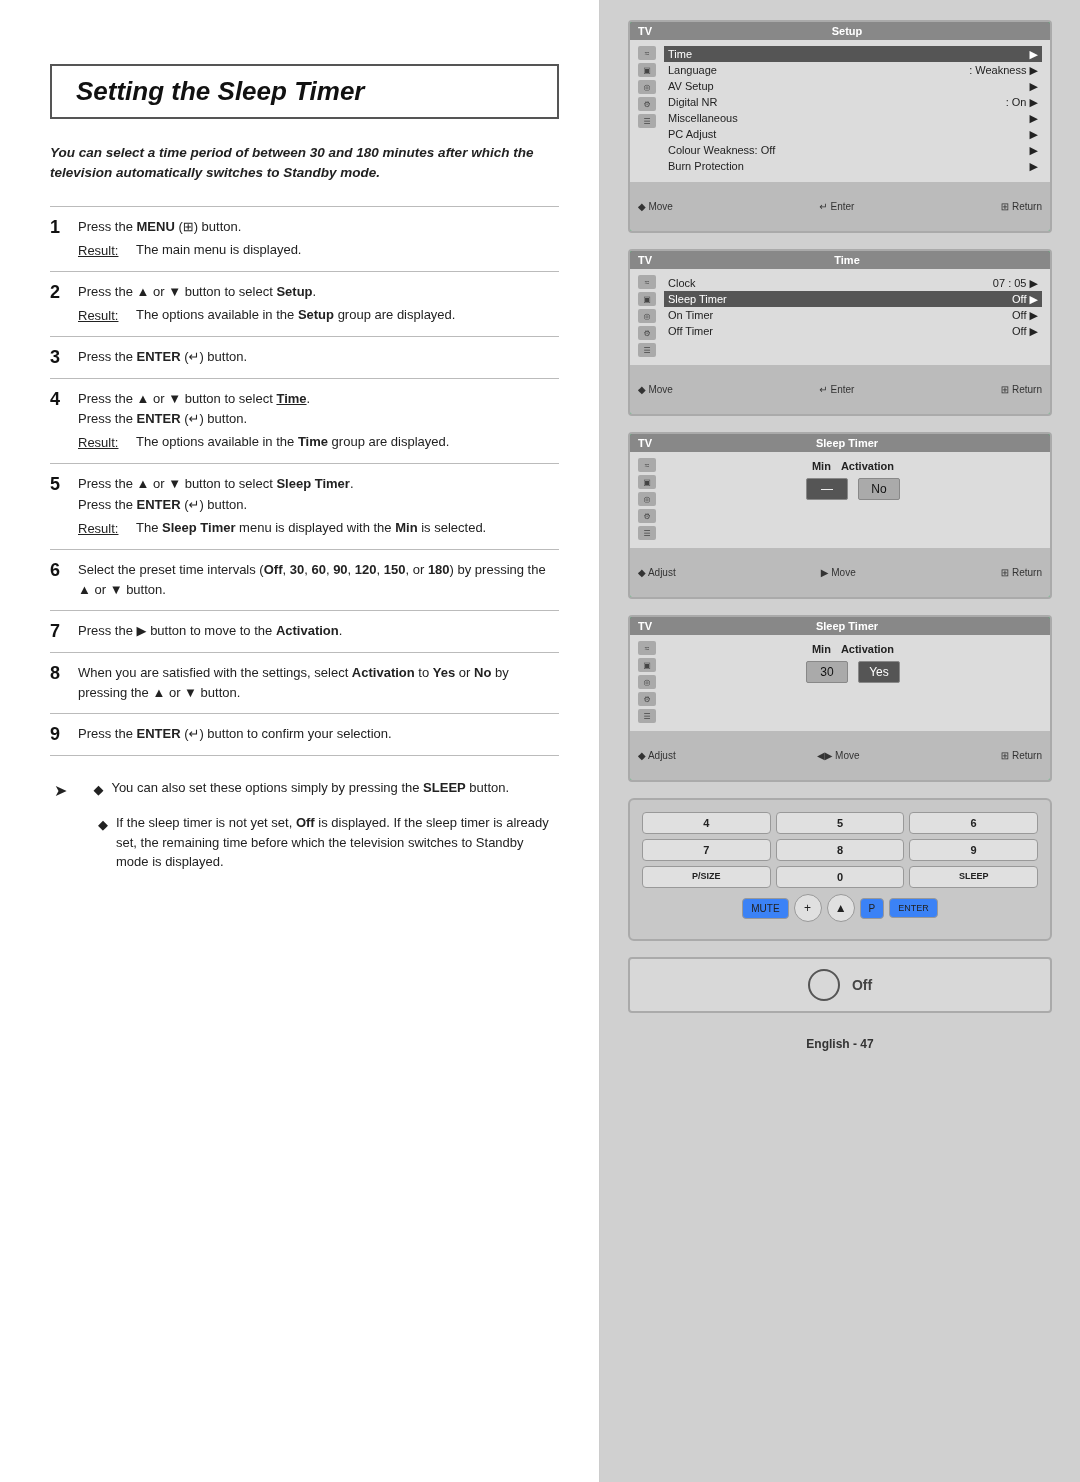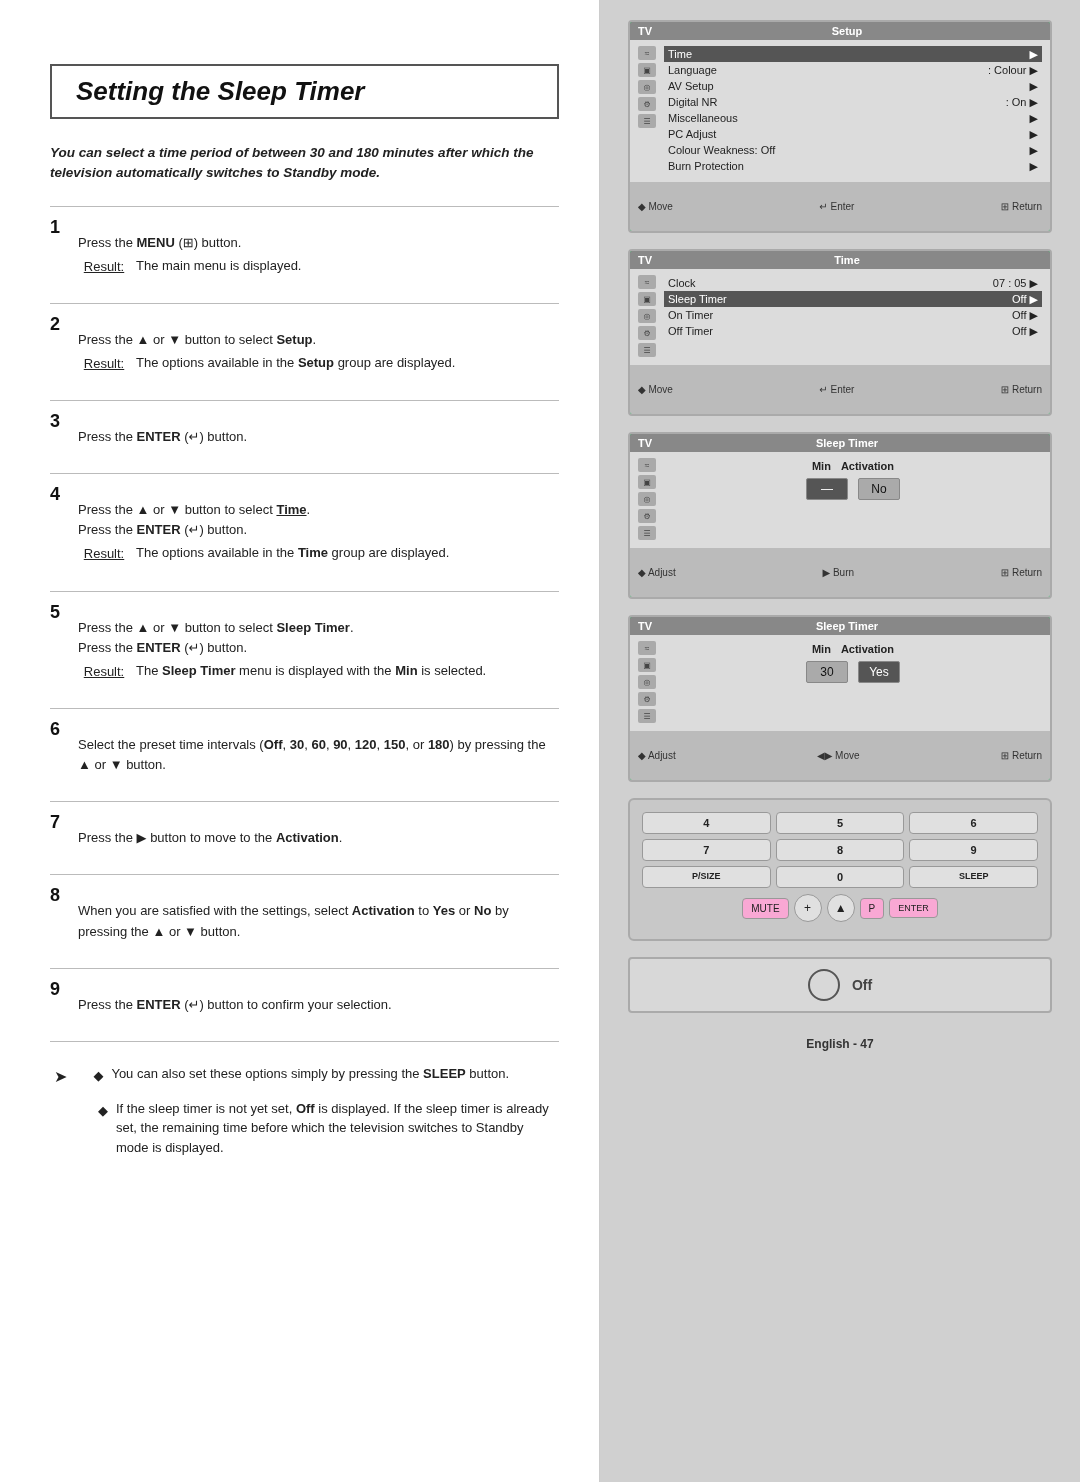--- a/index.html
+++ b/index.html
@@ -57,28 +57,27 @@
     }
     .step-num {
       font-size: 18px;
       font-weight: bold;
       vertical-align: top;
       padding: 10px 12px 10px 0;
       width: 28px;
       color: #111;
     }
     .step-content {
-      padding: 26px 0;
+      padding: 10px 0;
       vertical-align: top;
       line-height: 1.55;
     }
     .step-content .result-row {
       display: flex;
       margin-top: 4px;
-      text-align: center;
     }
     .step-content .result-label {
       text-decoration: underline;
       font-size: 13px;
       min-width: 52px;
       margin-right: 6px;
     }
     .step-content .result-text {
       font-size: 13px;
       line-height: 1.45;
@@ -252,21 +251,21 @@
       color: #222;
     }
     .remote-row {
       display: flex;
       gap: 5px;
       margin-bottom: 5px;
       align-items: center;
       justify-content: center;
     }
     .remote-wide {
-      background: #f9a8d4;
+      background: #3b82f6;
       border: 1px solid #999;
       border-radius: 4px;
       text-align: center;
       padding: 4px 8px;
       font-size: 10px;
       color: #222;
     }
     .remote-circle {
       background: #e0e0e0;
       border: 1px solid #999;
@@ -444,21 +443,21 @@
           <div class="tv-icon">⚙</div>
           <div class="tv-icon">☰</div>
         </div>
         <div class="tv-menu-content" style="flex:1;">
           <div class="tv-menu-row selected">
             <span class="row-label">Time</span>
             <span class="row-value">▶</span>
           </div>
           <div class="tv-menu-row">
             <span class="row-label">Language</span>
-            <span class="row-value">: Colour ▶</span>
+            <span class="row-value">: Weakness ▶</span>
           </div>
           <div class="tv-menu-row">
             <span class="row-label">AV Setup</span>
             <span class="row-value">▶</span>
           </div>
           <div class="tv-menu-row">
             <span class="row-label">Digital NR</span>
             <span class="row-value">: On ▶</span>
           </div>
           <div class="tv-menu-row">
@@ -546,21 +545,21 @@
             <span>Activation</span>
           </div>
           <div class="sleep-table-row">
             <div class="sleep-cell active">—</div>
             <div class="sleep-cell">No</div>
           </div>
         </div>
       </div>
       <div class="tv-footer">
         <span>◆ Adjust</span>
-        <span>▶ Burn</span>
+        <span>▶ Move</span>
         <span>⊞ Return</span>
       </div>
     </div>
 
     <div class="tv-screen">
       <div class="tv-header">
         <span>TV</span>
         <span>Sleep Timer</span>
         <span></span>
       </div>

